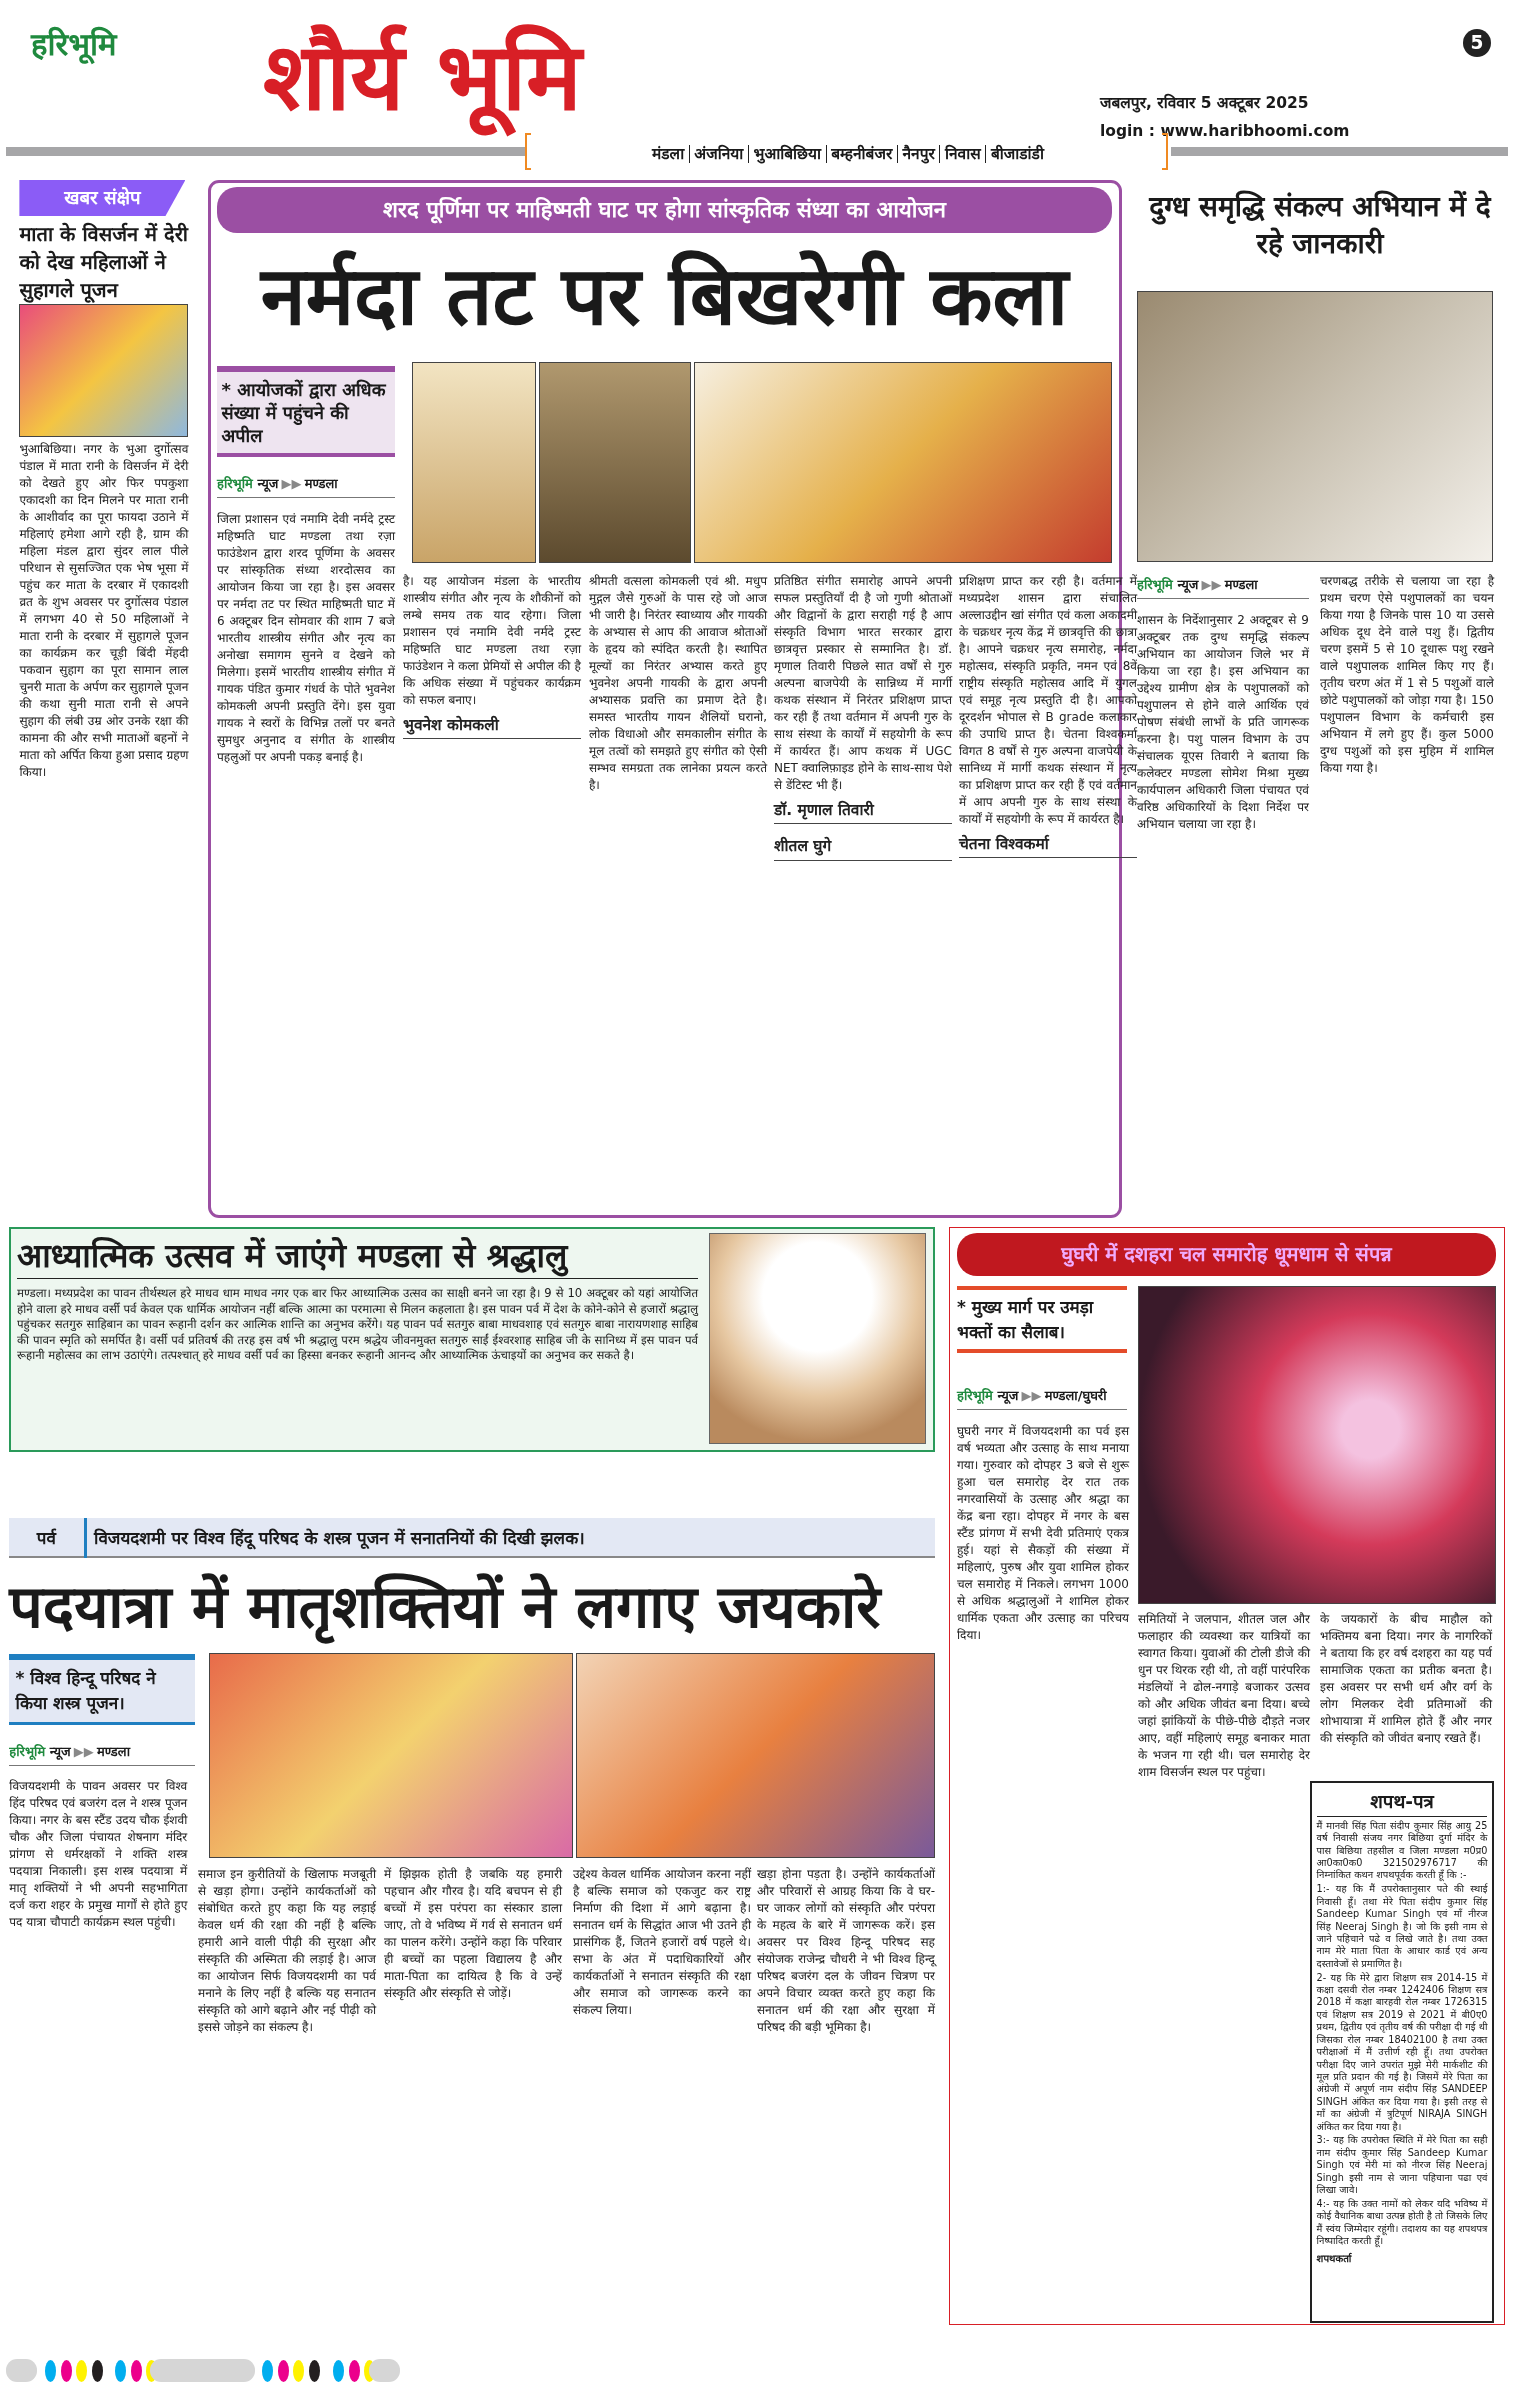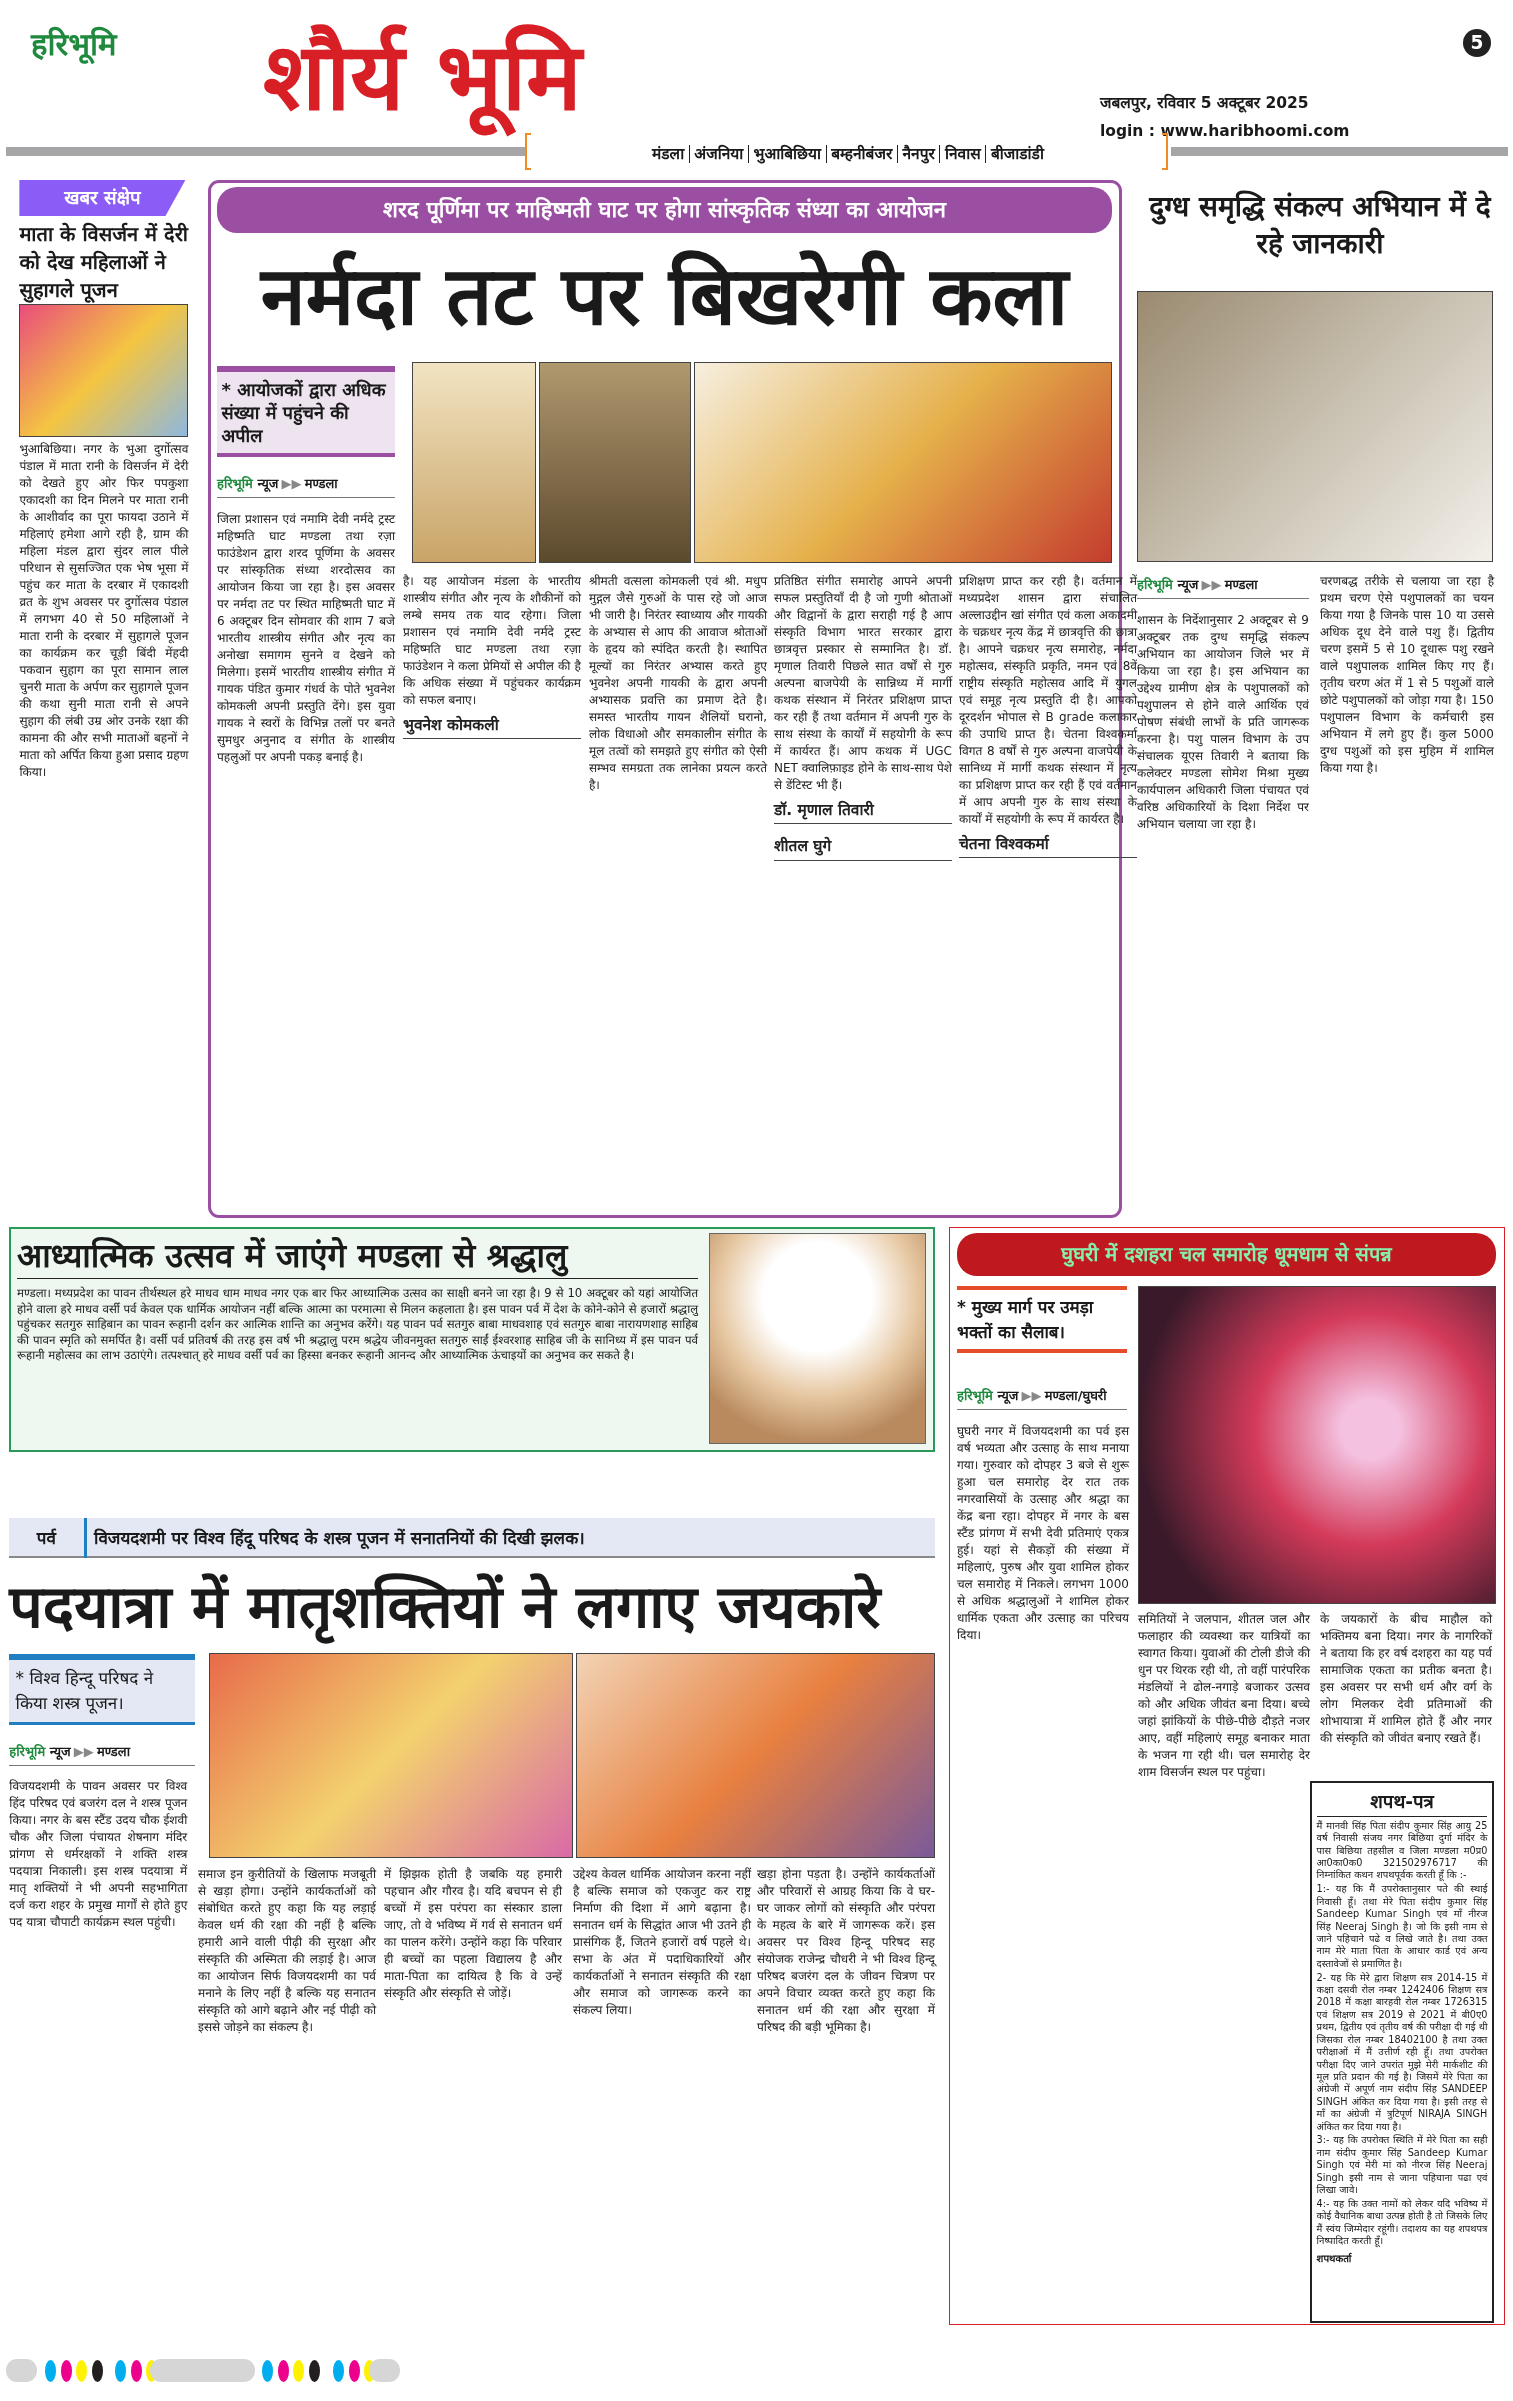--- a/index.html
+++ b/index.html
@@ -54,29 +54,29 @@
   .adh-head { left: 17px; top: 1233px; width: 681px; font-size: 33px; font-weight: bold; border-bottom: 1.5px solid #222; line-height: 45px; }
   .adh-body { left: 17px; top: 1286px; width: 681px; font-size: 11.6px; line-height: 15.5px; text-align: justify; }
   .adh-photo { left: 709px; top: 1233px; width: 217px; height: 211px; background: radial-gradient(circle at 50% 30%, #ffffff 30%, #e6c7a1 55%, #b98a5e 80%); border: 0.8px solid #666; }
 
   
   .parv-bar { left: 9.3px; top: 1518px; width: 926px; height: 40px; background: #e3e8f4; border-bottom: 2.3px solid #888; }
   .parv-label { left: 9.3px; top: 1518px; width: 74px; height: 40px; font-size: 17px; font-weight: bold; text-align: center; line-height: 40px; }
   .parv-divider { left: 84px; top: 1518px; width: 3.1px; height: 40px; background: #1f7fc1; }
   .parv-kicker { left: 94px; top: 1518px; font-size: 17px; font-weight: bold; line-height: 40px; }
   .padyatra-head { left: 9.3px; top: 1564px; width: 926px; font-size: 59px; font-weight: bold; line-height: 85px; }
-  .vhp-deck { left: 9.3px; top: 1654px; width: 186px; background: #e3e8f4; border-top: 6.2px solid #1f7fc1; border-bottom: 3.9px solid #1f7fc1; font-size: 17px; font-weight: normal; line-height: 25px; padding: 6.2px 6.2px; }
+  .vhp-deck { left: 9.3px; top: 1654px; width: 186px; background: #e3e8f4; border-top: 6.2px solid #1f7fc1; border-bottom: 3.9px solid #1f7fc1; font-size: 17px; font-weight: bold; line-height: 25px; padding: 6.2px 6.2px; }
   .vhp-photo1 { left: 209px; top: 1653px; width: 364px; height: 205px; background: linear-gradient(135deg, #e86b4a, #f3d16f, #d96aa6); }
   .vhp-photo2 { left: 576px; top: 1653px; width: 359px; height: 205px; background: linear-gradient(135deg, #f2d3b5, #e88040, #7a5a9a); }
   .vhp-byline { left: 9.3px; top: 1742px; width: 186px; }
   .vcol { top: 1778px; width: 178px; }
 
   
   .ghu-box { left: 949px; top: 1227px; width: 556px; height: 1098px; border: 1.5px solid #d81f26; }
-  .ghu-head { left: 957px; top: 1233px; width: 539px; height: 43px; background: #c0181f; border-radius: 20px; color: #86efac; font-size: 20px; font-weight: bold; text-align: center; line-height: 43px; }
+  .ghu-head { left: 957px; top: 1233px; width: 539px; height: 43px; background: #c0181f; border-radius: 20px; color: #f0abfc; font-size: 20px; font-weight: bold; text-align: center; line-height: 43px; }
   .ghu-deck { left: 957px; top: 1286px; width: 170px; border-top: 4.6px solid #e44c2a; border-bottom: 4.6px solid #e44c2a; font-size: 17px; font-weight: bold; line-height: 25px; padding: 4.6px 0; }
   .ghu-byline { left: 957px; top: 1386px; width: 170px; }
   .ghu-photo { left: 1138px; top: 1286px; width: 358px; height: 318px; background: radial-gradient(circle at 65% 45%, #f4c2e0 10%, #d43a5a 40%, #3a1a2a 80%); }
   .gcol { top: 1423px; width: 172px; }
 
   
   .aff-box { left: 1310px; top: 1781px; width: 184px; height: 542px; border: 2.3px solid #222; padding: 4.6px 4.6px; }
   .aff-title { font-size: 18.6px; font-weight: bold; text-align: center; border-bottom: 1.5px solid #222; padding-bottom: 3.1px; margin-bottom: 3.1px; }
   .aff-text { font-size: 9.7px; line-height: 12.4px; text-align: justify; }
   .aff-text p { margin-bottom: 1.5px; }

